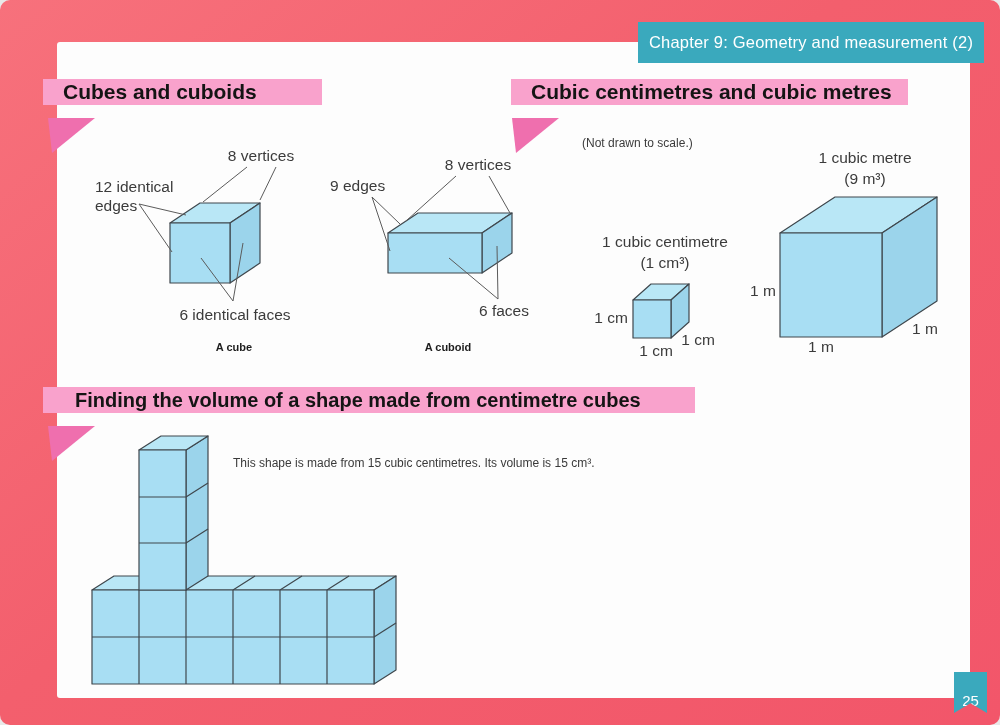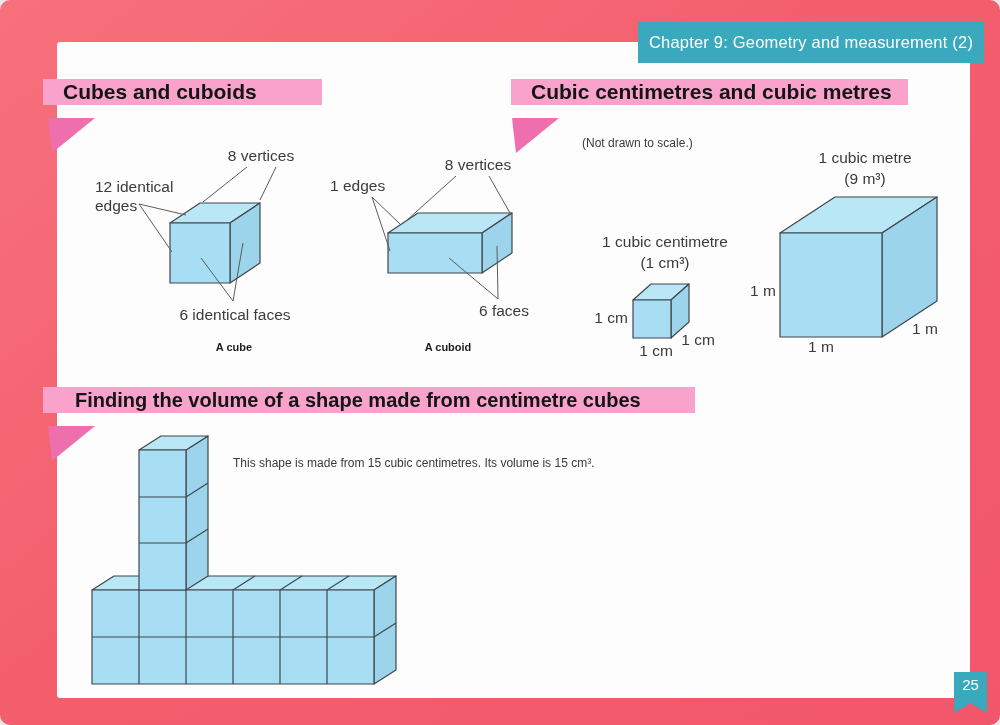--- a/index.html
+++ b/index.html
@@ -32,21 +32,21 @@
     white-space:pre-line;
   }
   .lbl.center{transform:translateX(-50%);text-align:center;}
   .lbl.caption{font-weight:bold;color:#1d1d1d;font-size:11px;}
   .lbl.note{font-size:12px;}
   .lbl.body-text{font-size:12px;color:#3a3a3a;white-space:nowrap;}
   .ribbon{
     position:absolute;left:954px;top:672px;width:33px;height:41px;background:#3aa9bd;
     clip-path:polygon(0 0,100% 0,100% 100%,50% 76%,0 100%);
     color:#fff;font-size:15px;display:flex;justify-content:center;align-items:flex-start;
-    padding-top:4px;box-sizing:border-box;z-index:3;
+    padding-top:20px;box-sizing:border-box;z-index:3;
   }
 </style>
 </head>
 <body>
 
 <div class="stage">
 
   <div class="page-white"></div>
 
   <svg class="art" viewBox="0 0 1000 725">
@@ -128,21 +128,21 @@
     <span>Finding the volume of a shape made from centimetre cubes</span>
   </div>
 
   <div class="lbl center" style="left:261px;top:146px">8 vertices</div>
   <div class="lbl" style="left:95px;top:177px">12 identical
 edges</div>
   <div class="lbl center" style="left:235px;top:305px">6 identical faces</div>
   <div class="lbl center caption" style="left:234px;top:341px">A cube</div>
 
   <div class="lbl center" style="left:478px;top:155px">8 vertices</div>
-  <div class="lbl" style="left:330px;top:176px">1 edges</div>
+  <div class="lbl" style="left:330px;top:176px">9 edges</div>
   <div class="lbl center" style="left:504px;top:301px">6 faces</div>
   <div class="lbl center caption" style="left:448px;top:341px">A cuboid</div>
 
   <div class="lbl note" style="left:582px;top:136px">(Not drawn to scale.)</div>
 
   <div class="lbl center" style="left:665px;top:232px">1 cubic centimetre</div>
   <div class="lbl center" style="left:665px;top:253px">(1 cm³)</div>
   <div class="lbl center" style="left:611px;top:308px">1 cm</div>
   <div class="lbl center" style="left:656px;top:341px">1 cm</div>
   <div class="lbl center" style="left:698px;top:330px">1 cm</div>

